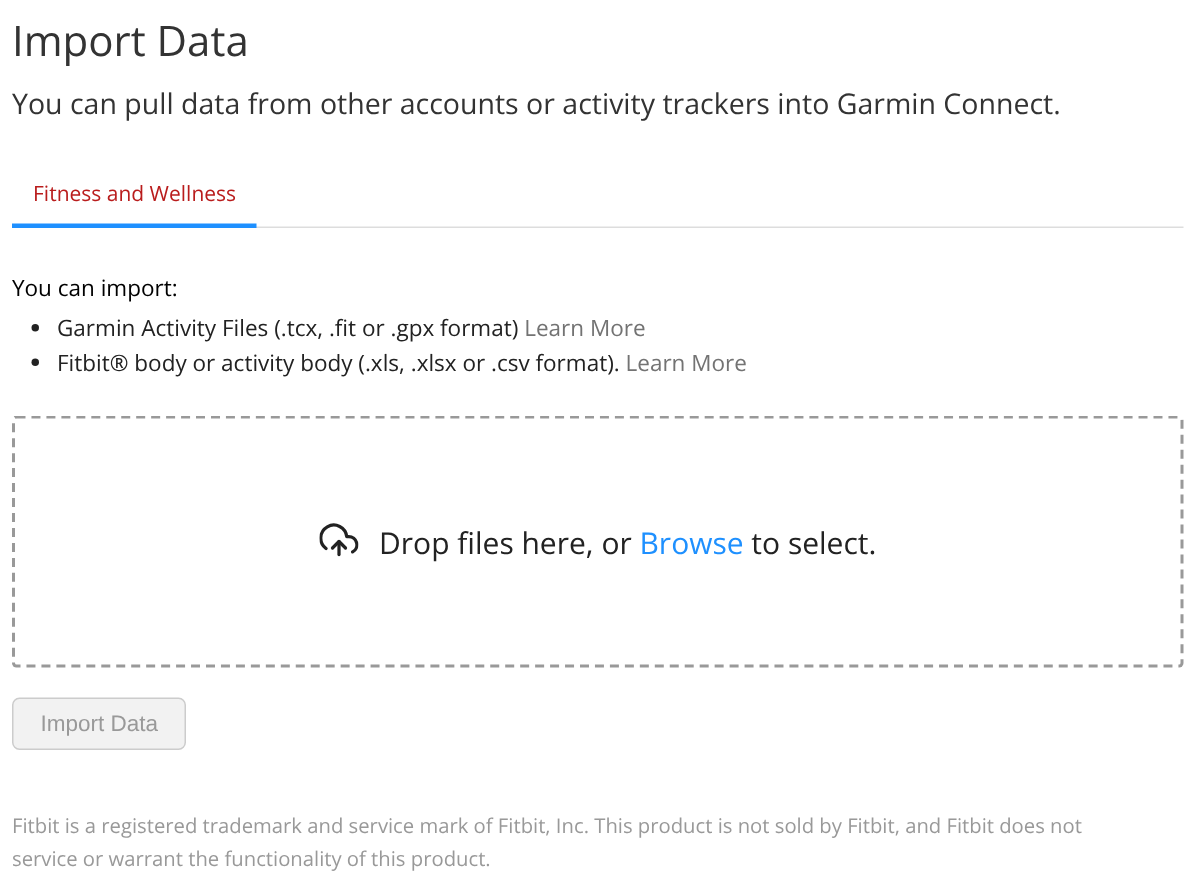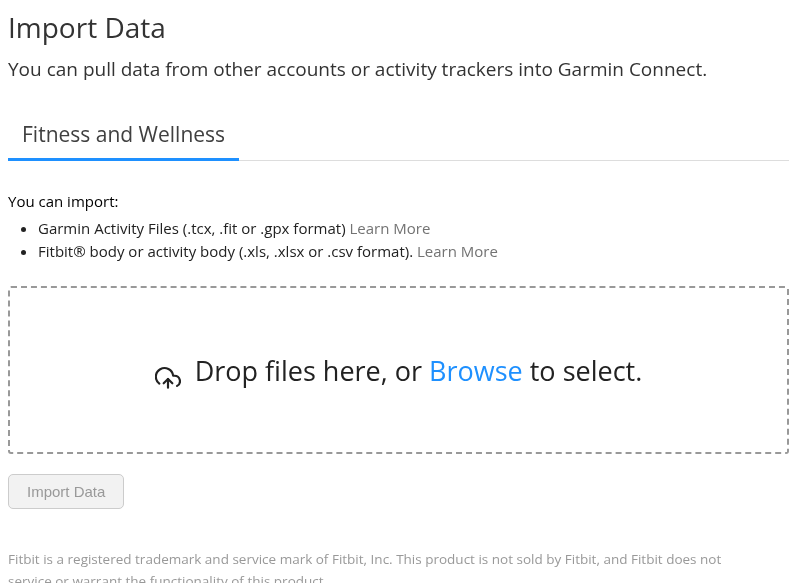--- a/index.html
+++ b/index.html
@@ -22,22 +22,22 @@
       color: #333;
       margin-bottom: 30px;
     }
     .tabs {
       border-bottom: 1px solid #ddd;
       margin-bottom: 30px;
     }
     .tab {
       display: inline-block;
       padding: 8px 14px 10px 14px;
-      font-size: 21px;
-      color: #404040;
+      font-size: 14px;
+      color: #b91c1c;
       cursor: pointer;
       border-bottom: 3px solid #1e90ff;
       margin-bottom: -1px;
     }
     .import-intro {
       font-size: 15px;
       color: #000000;
       margin-bottom: 6px;
     }
     .import-list {
@@ -60,23 +60,23 @@
       border-radius: 3px;
       height: 168px;
       display: flex;
       align-items: center;
       justify-content: center;
       margin-bottom: 20px;
       cursor: pointer;
     }
     .dropzone-inner {
       display: flex;
-      align-items: flex-end;
+      align-items: flex-start;
       gap: 14px;
-      font-size: 27px;
+      font-size: 20px;
       color: #222;
     }
     .dropzone-inner .link { color: #1e90ff; }
     .cloud-icon { width: 26px; height: 26px; display: inline-block; }
     .cloud-icon svg { width: 100%; height: 100%; }
     .btn {
       display: inline-block;
       padding: 8px 18px;
       font-size: 15px;
       border: 1px solid #ccc;

